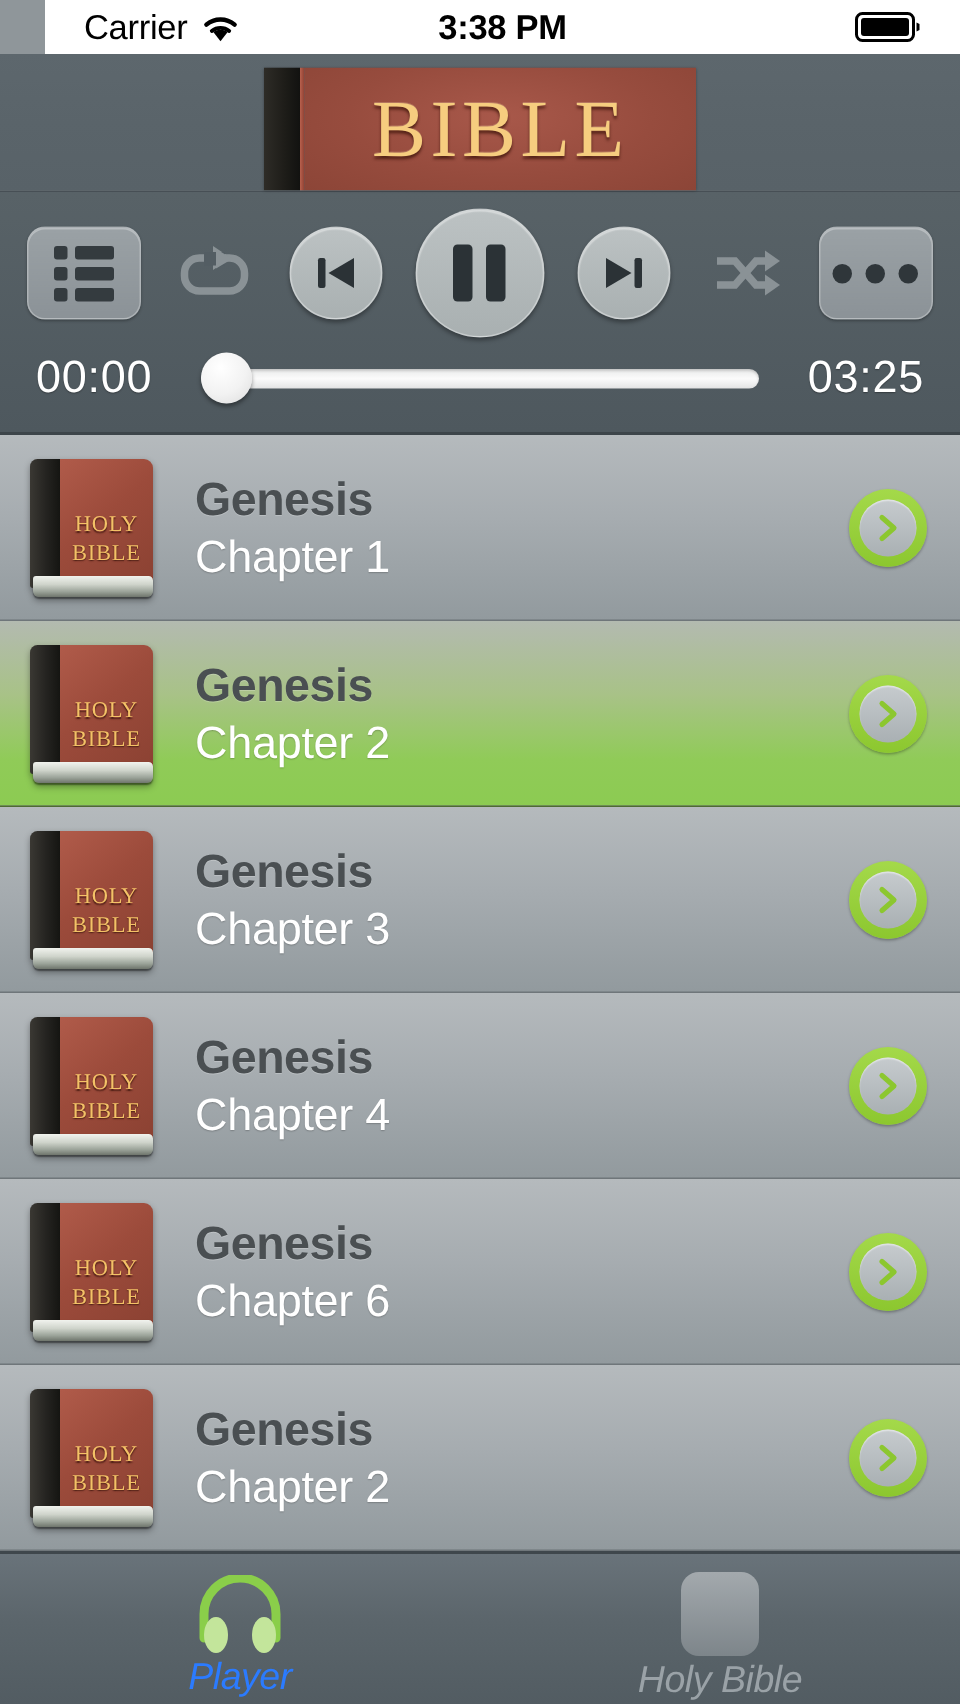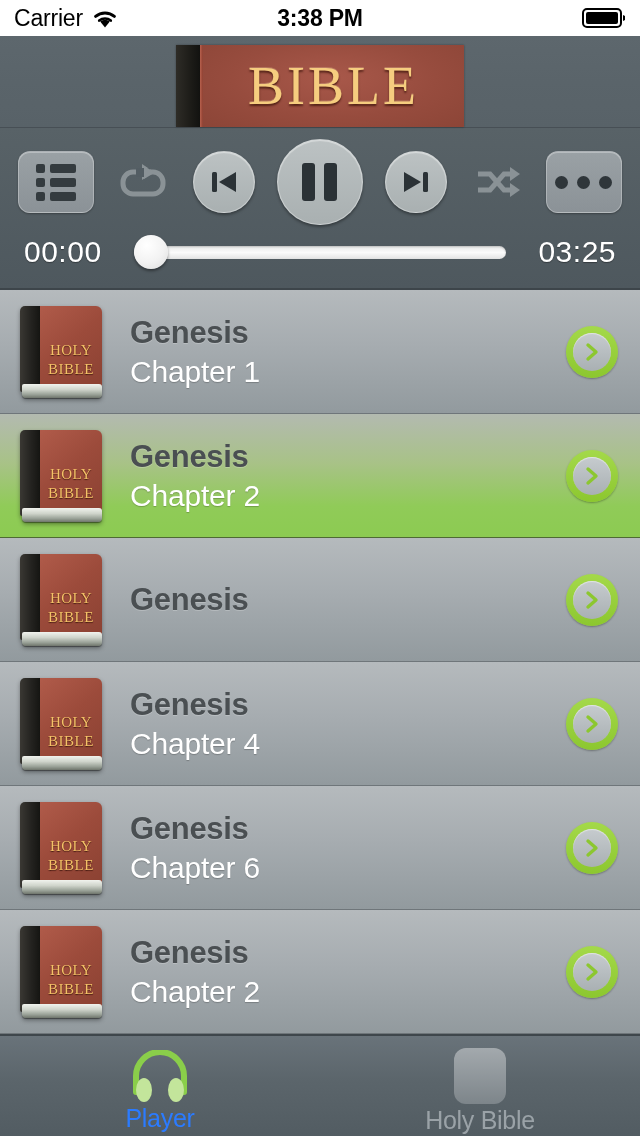--- a/index.html
+++ b/index.html
@@ -7,21 +7,21 @@
   body {
     font-family:"Liberation Sans", sans-serif;
     background:#8f969a;
     overflow:hidden;
     position:relative;
   }
 
   
   .statusbar{
     height:36px; background:#ffffff; display:flex; align-items:center;
-    position:relative; padding:0 14px;
+    position:relative; padding:0 26px;margin-left:30px;
   }
   .sb-left{ display:flex; align-items:center; gap:9px; }
   .sb-carrier{ font-size:23px; color:#000; letter-spacing:-.2px; }
   .sb-time{
     position:absolute; left:0; right:0; text-align:center;
     font-size:23px; font-weight:bold; color:#000; letter-spacing:-.2px;
   }
   .sb-right{ margin-left:auto; display:flex; align-items:center; }
 
   
@@ -176,21 +176,21 @@
 
   
   .tabbar{
     position:absolute; left:0; right:0; bottom:0; height:102px;
     background:linear-gradient(180deg,#69737a 0%,#5b656b 45%,#525c62 100%);
     border-top:2px solid #3f474c;
     display:flex;
   }
   .tab{
     flex:1; display:flex; flex-direction:column;
-    align-items:center; justify-content:center; gap:2px; padding-top:10px;
+    align-items:center; justify-content:center; gap:2px; padding-top:10px;font-style:italic;
   }
   .tab-label{ font-size:25px; letter-spacing:-.3px; }
   .tab.active .tab-label{ color:#2b7bff; }
   .tab.inactive .tab-label{ color:#9aa2a7; }
   .bible-tab-icon{
     width:52px; height:56px; border-radius:12px;
     background:linear-gradient(180deg,#a3a9ad 0%,#7d858a 100%);
   }
 </style>
 </head>
@@ -355,20 +355,21 @@
         <span class="bk-spine"></span>
         <span class="bk-cover"></span>
         <span class="bk-title">
           <span>HOLY</span>
           <span>BIBLE</span>
         </span>
         <span class="bk-pages"></span>
       </span>
       <span class="row-text">
         <span class="book-name">Genesis</span>
+        <span class="chapter-name">Chapter 3</span>
       </span>
       <span class="go-btn">
         <span class="go-inner">
           <svg width="22" height="22" viewBox="0 0 22 22">
             <path d="M7 4 L15 11 L7 18" stroke="#8cc72f" stroke-width="3.4" fill="none" stroke-linecap="round" stroke-linejoin="round"></path>
           </svg>
         </span>
       </span>
     </div>
     <div class="row">

